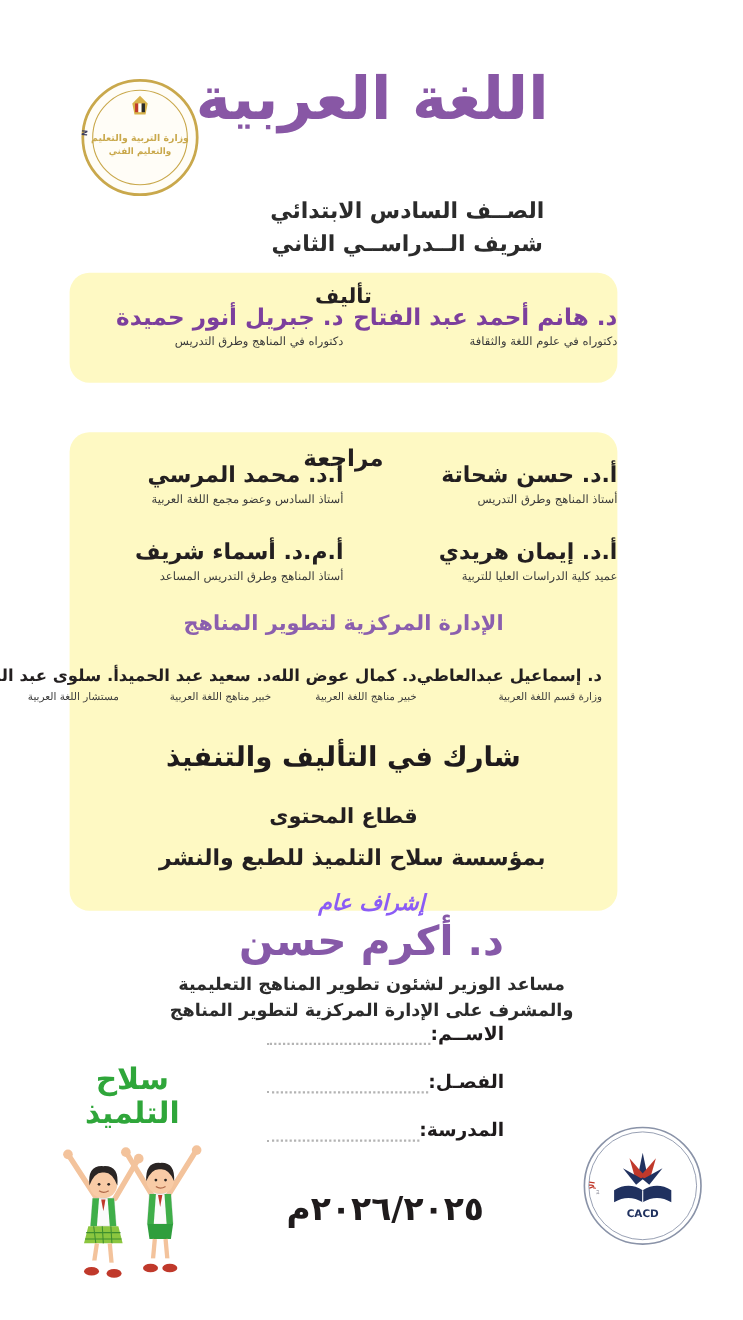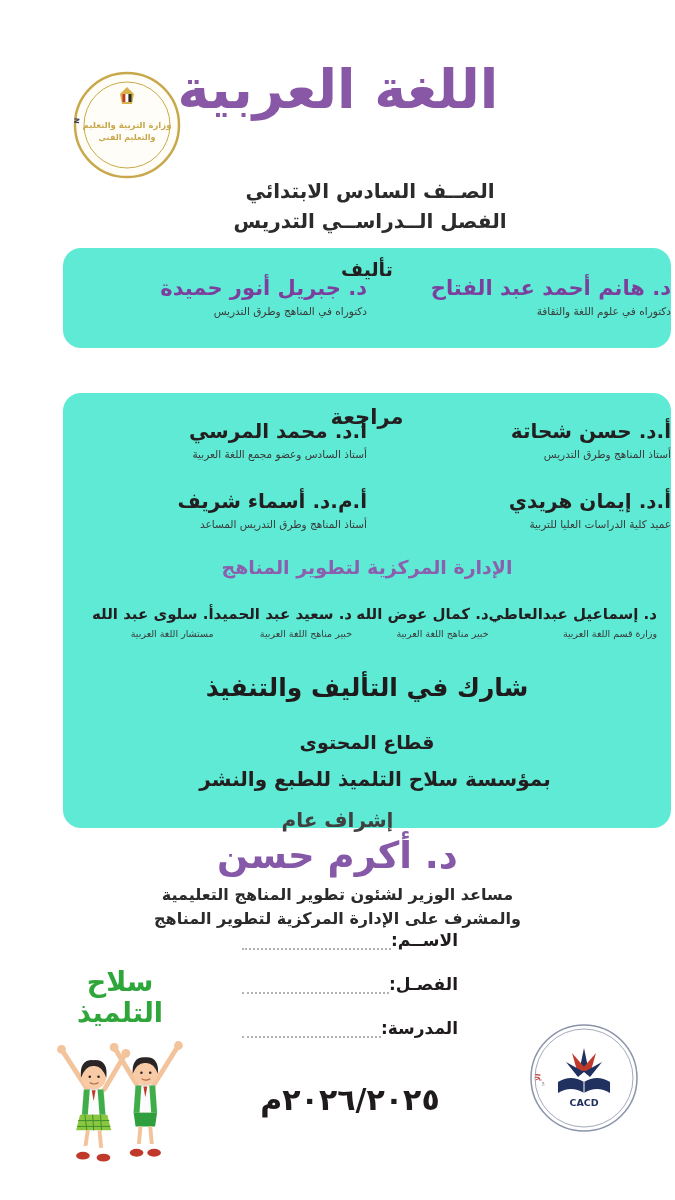--- a/index.html
+++ b/index.html
@@ -13,21 +13,21 @@
   .book-title{
     position:absolute;left:168px;top:58px;width:340px;text-align:center;
     font-size:54px;font-weight:bold;color:#8857a5;letter-spacing:-1px;
   }
   .grade-lines{
     position:absolute;left:185px;top:176px;width:370px;text-align:center;
     font-size:20px;font-weight:bold;line-height:1.5;color:#2b2b2b;
   }
   
   .soft-box{
-    position:absolute;left:63px;width:608px;background:#5eead4;
+    position:absolute;left:63px;width:498px;background:#fef9c3;
     border-radius:18px;
   }
   .authors-box{top:248px;height:100px;}
   .review-box{top:360px;height:435px;margin-top:33px;}
   .box-heading{
     position:absolute;left:0;right:0;text-align:center;
     font-size:19px;font-weight:bold;color:#231f20;
   }
   .row{position:absolute;left:0;right:0;display:flex;}
   .person{flex:1;}
@@ -41,21 +41,21 @@
   .members .person .name{font-size:15px;}
   .members .person .sub{font-size:9.5px;}
   .participate{position:absolute;left:0;right:0;top:280px;text-align:center;
     font-size:25px;font-weight:bold;color:#1f1b1c;}
   .sector{position:absolute;left:0;right:0;top:338px;text-align:center;
     font-size:19px;font-weight:bold;color:#231f20;}
   .publisher-line{position:absolute;left:16px;right:0;top:374px;text-align:center;
     font-size:20px;font-weight:bold;color:#231f20;}
   
   .supervision{position:absolute;left:0;right:0;top:808px;text-align:center;}
-  .supervision .sv-label{font-size:20px;font-weight:bold;color:#404040;}
+  .supervision .sv-label{font-size:20px;font-weight:bold;color:#8b5cf6;font-style:italic;}
   .supervision .sv-name{font-size:37px;font-weight:bold;color:#8659a8;margin-top:2px;}
   .supervision .sv-desc{font-size:16px;font-weight:bold;color:#2b2b2b;line-height:1.5;margin-top:6px;}
   
   .student-form{position:absolute;left:238px;top:924px;width:220px;}
   .form-row{display:flex;align-items:flex-end;height:26px;margin-bottom:18px;}
   .form-label{font-size:17px;font-weight:bold;color:#1f1b1c;white-space:nowrap;}
   .form-line{flex:1;border-bottom:2px dotted #b3b3b3;height:20px;margin-left:4px;}
   .edition-year{
     position:absolute;left:185px;top:1082px;width:330px;text-align:center;
     font-size:30px;font-weight:bold;color:#1f1b1c;
@@ -84,21 +84,21 @@
       <rect x="1.5" y="-2" width="3" height="8" fill="#2b2b2b"></rect>
     </g>
     <text x="55" y="58" text-anchor="middle" font-size="8.5" font-weight="bold" fill="#c9a84c">وزارة التربية والتعليم</text>
     <text x="55" y="70" text-anchor="middle" font-size="8" font-weight="bold" fill="#c9a84c">والتعليم الفني</text>
   </svg>
 
   <div class="book-title">اللغة العربية</div>
 
   <div class="grade-lines">
     <div>الصــف السادس الابتدائي</div>
-    <div>الفصل الــدراســي التدريس</div>
+    <div>شريف الــدراســي الثاني</div>
   </div>
 
   <div class="soft-box authors-box">
     <div class="box-heading" style="top:10px;">تأليف</div>
     <div class="row" style="top:28px;">
       <div class="person">
         <div class="name purple">د. هانم أحمد عبد الفتاح</div>
         <div class="sub">دكتوراه في علوم اللغة والثقافة</div>
       </div>
       <div class="person">

